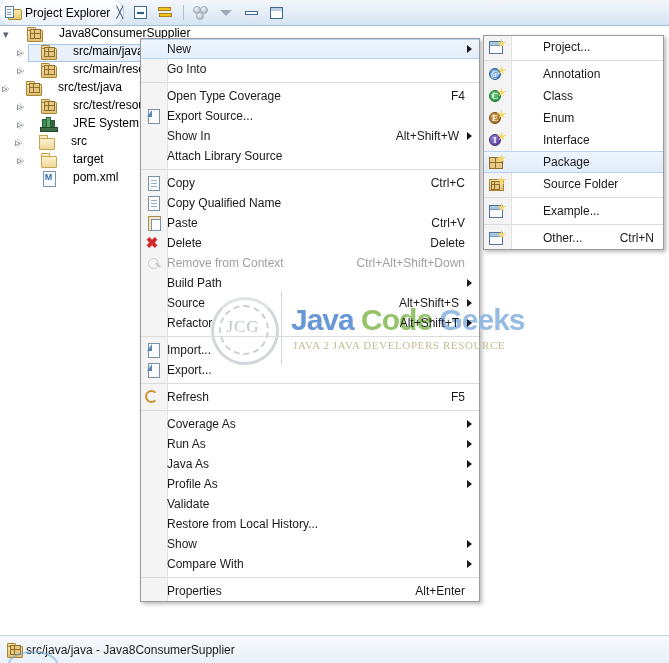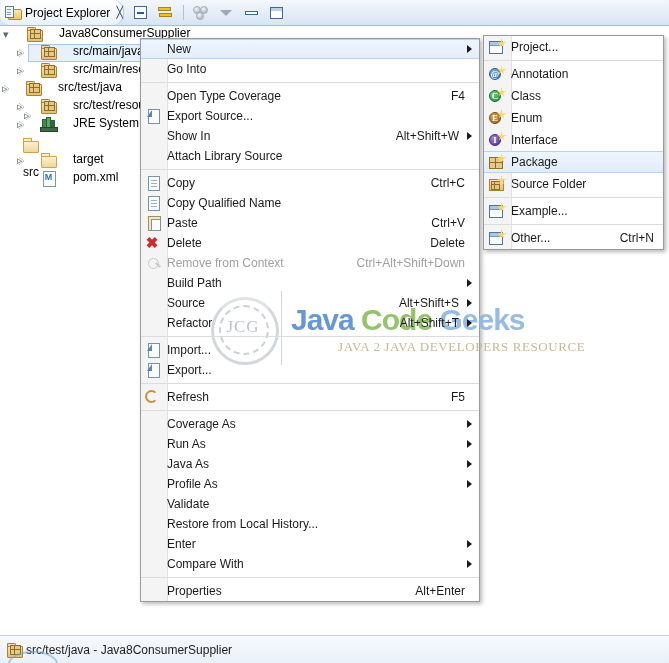--- a/index.html
+++ b/index.html
@@ -254,22 +254,22 @@
   }
   #ctx-watermark .wm-title {
     position:absolute; left:84px; top:14px; font-size:30px; line-height:30px;
     font-weight:bold; font-family:Liberation Sans, sans-serif; letter-spacing:-1px;
     white-space:nowrap;
   }
   #ctx-watermark .wm-title .w1 { color:#5b8fd4; }
   #ctx-watermark .wm-title .w2 { color:#8cbf5e; }
   #ctx-watermark .wm-title .w3 { color:#8fb7e2; }
   #ctx-watermark .wm-sub {
-    position:absolute; left:86px; top:48px; font-size:13px; letter-spacing:.6px;
-    color:#c0b48a; font-family:"Liberation Serif", serif; white-space:nowrap;margin-left:45px;
+    position:absolute; left:86px; top:48px; font-size:11px; letter-spacing:.6px;
+    color:#c0b48a; font-family:"Liberation Serif", serif; white-space:nowrap;
   }
 
   .mi {
     position:relative; height:20px; display:flex; align-items:center;
     font-size:12px; color:#1a1a1a; z-index:3;
     padding-left:0;
   }
   .mi .mi-ic { width:26px; height:20px; position:relative; flex:0 0 auto; }
   .mi .mi-label { margin-left:0px; white-space:nowrap; }
   .mi .mi-accel {
@@ -335,21 +335,21 @@
     background:#ffffff; border:1px solid #9a9a9a;
     box-shadow:2px 2px 4px rgba(0,0,0,.28);
     box-sizing:border-box; z-index:60;
   }
   #sub-gutter {
     position:absolute; left:0; top:0; bottom:0; width:27px;
     background:#f4f4f4; border-right:1px solid #e2e2e2;
   }
   .smi {
     position:relative; height:22px; display:flex; align-items:center;
-    font-size:12px; color:#1a1a1a; z-index:3;
+    font-size:12px; color:#1a1a1a; z-index:3;gap:32px;
   }
   .smi .smi-ic { width:27px; height:22px; position:relative; flex:0 0 auto; }
   .smi .smi-accel { position:absolute; right:9px; font-size:12px; color:#1a1a1a; }
   .smi.highlight {
     background: linear-gradient(to bottom,#eef5fd,#e2edfb);
     border-top:1px solid #b8d2ef; border-bottom:1px solid #b8d2ef;
     box-sizing:border-box;
   }
   .smi-sep { height:1px; background:#dcdcdc; margin:2px 0; position:relative; z-index:3; }
 
@@ -506,21 +506,21 @@
           <span class="tree-ic ic-jre">
             <span class="b1"></span>
             <span class="b2"></span>
             <span class="b3"></span>
             <span class="bar"></span>
           </span>
           <span class="tr-label">JRE System Library</span>
         </div>
       </div>
       <div class="tree-row">
-        <div class="content" style="padding-left: 22px; flex-direction: column;">
+        <div class="content" style="padding-left: 13px;">
           <span class="tw-arrow closed"></span>
           <span class="tree-ic ic-folder">
             <span class="tabtop"></span>
             <span class="body"></span>
           </span>
           <span class="tr-label">src</span>
         </div>
       </div>
       <div class="tree-row">
         <div class="content" style="padding-left: 15px;">
@@ -712,21 +712,21 @@
         <div class="mi">
           <span class="mi-ic"></span>
           <span class="mi-label">Validate</span>
         </div>
         <div class="mi">
           <span class="mi-ic"></span>
           <span class="mi-label">Restore from Local History...</span>
         </div>
         <div class="mi">
           <span class="mi-ic"></span>
-          <span class="mi-label">Enter</span>
+          <span class="mi-label">Show</span>
           <span class="mi-arrow"></span>
         </div>
         <div class="mi">
           <span class="mi-ic"></span>
           <span class="mi-label">Compare With</span>
           <span class="mi-arrow"></span>
         </div>
         <div class="mi-sep"></div>
         <div class="mi">
           <span class="mi-ic"></span>
@@ -828,17 +828,17 @@
         </div>
       </div>
   </div>
 
   <div id="statusbar">
     <span class="tree-ic ic-pkgfolder">
       <span class="tabtop"></span>
         <span class="body"></span>
         <span class="grid"></span>
     </span>
-    <span id="status-text">src/test/java - Java8ConsumerSupplier</span>
+    <span id="status-text">src/java/java - Java8ConsumerSupplier</span>
     <span id="status-glow"></span>
   </div>
 
 </div>
 
 </body></html>

